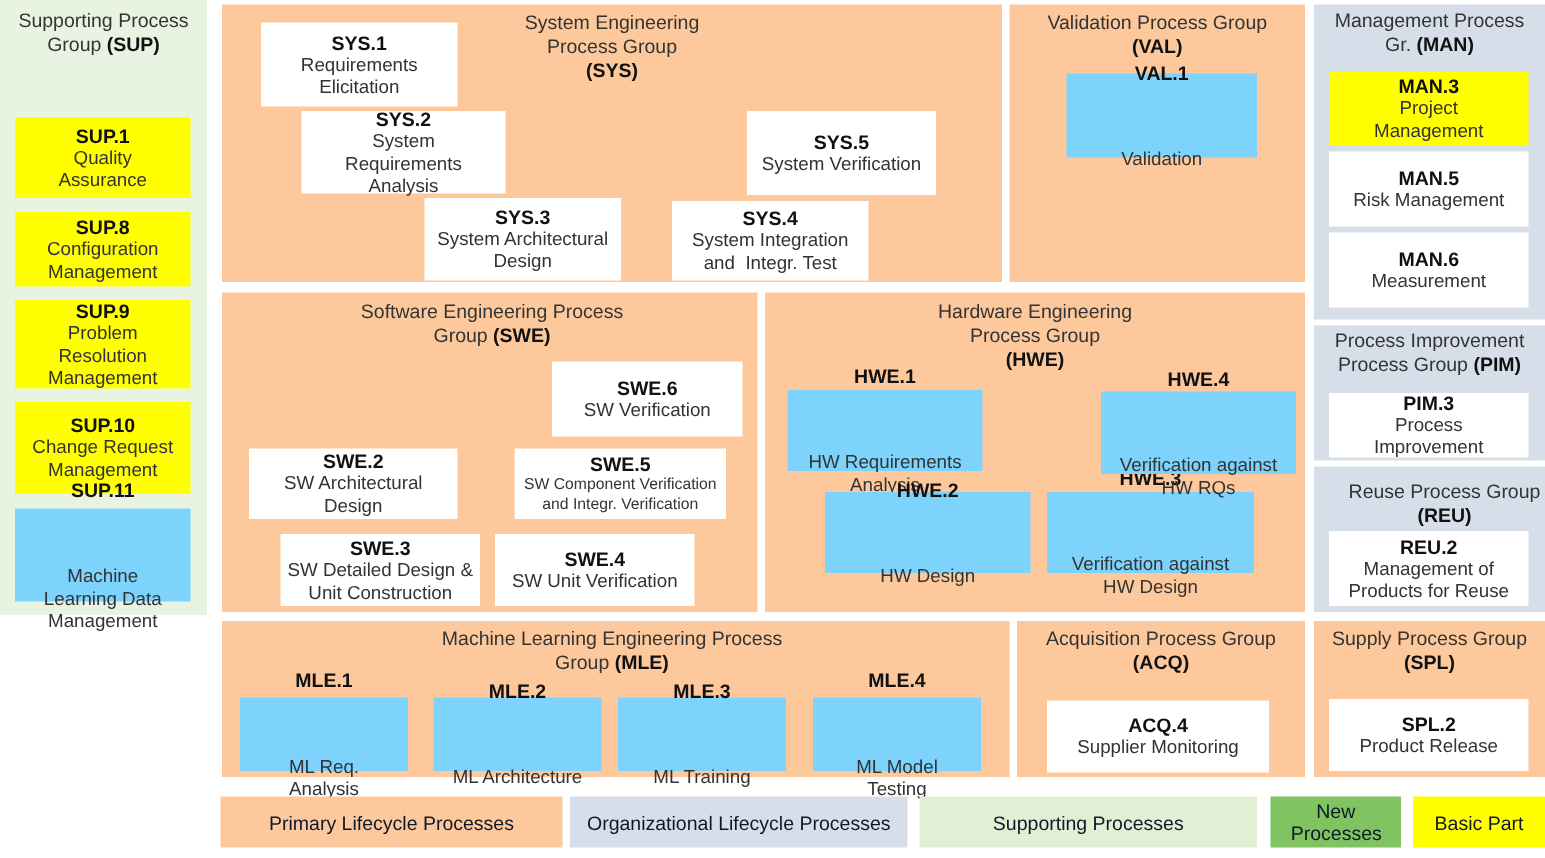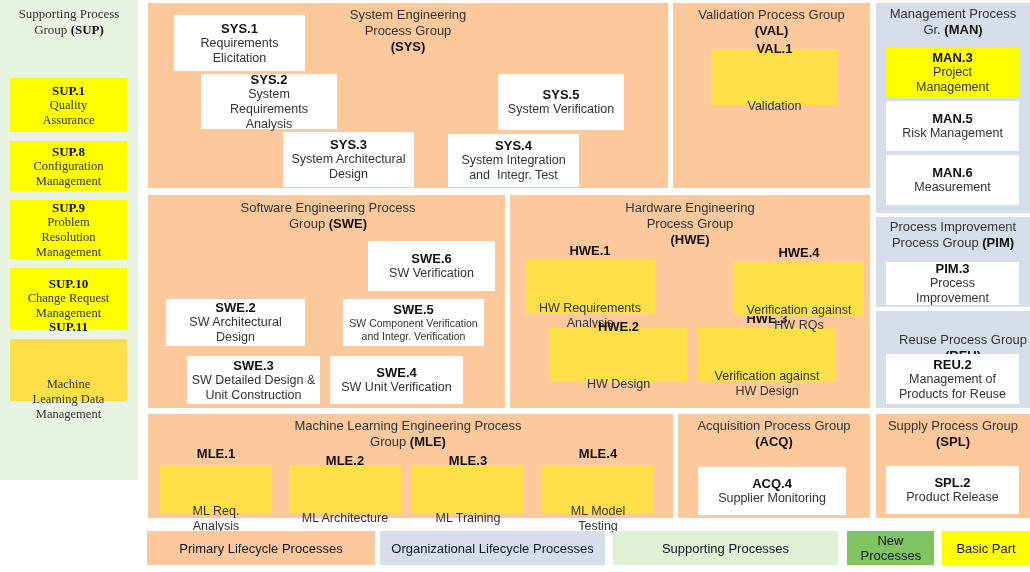--- a/index.html
+++ b/index.html
@@ -8,29 +8,29 @@
   .grp { position:absolute; box-sizing:border-box; }
   .primary { background:#fdc99c; }
   .org { background:#d6dfe9; }
   .sup { background:#e9f3e2; }
   .gtitle { position:absolute; left:0; right:0; text-align:center; font-size:13px; line-height:16px; color:#333; }
   .gtitle b { font-weight:bold; color:#111; }
   .box { position:absolute; box-sizing:border-box; display:flex; flex-direction:column; align-items:center; justify-content:center;
          text-align:center; font-size:12.5px; line-height:15px; color:#333; }
   .box .id { font-weight:bold; font-size:13px; color:#111; }
   .white { background:#ffffff; }
-  .green { background:#fde047;gap:43px; }
+  .green { background:#7dd3fc;gap:43px; }
   .yellow { background:#ffff00; }
   .legend { position:absolute; top:531px; height:34px; box-sizing:border-box; display:flex; align-items:center; justify-content:center;
             text-align:center; font-size:13px; line-height:15px; color:#0f172a; }
 </style>
 </head>
 <body>
 
-<div class="grp sup" style="left:0; top:0; width:138px; height:480px;font-family:Liberation Serif, serif;">
+<div class="grp sup" style="left:0; top:0; width:138px; height:410px;">
   <div class="gtitle" style="top:6px; padding:0 4px;">
     <span>Supporting Process Group </span><b>(SUP)</b>
   </div>
   <div class="box yellow" style="left:10px; top:78px; width:117px; height:54px;">
     <span class="id">SUP.1</span>
     <span style="width:80px;">Quality Assurance</span>
   </div>
   <div class="box yellow" style="left:10px; top:141px; width:117px; height:50px;">
     <span class="id">SUP.8</span>
     <span style="width:100px;">Configuration Management</span>
@@ -155,21 +155,21 @@
   <div class="gtitle" style="top:2px; padding:0 4px;">
     <span>Process Improvement Process Group </span><b>(PIM)</b>
   </div>
   <div class="box white" style="left:10px; top:45px; width:133px; height:43px;">
     <span class="id">PIM.3</span>
     <span style="width:90px;">Process Improvement</span>
   </div>
 </div>
 
 <div class="grp org" style="left:876px; top:311px; width:154px; height:97px;">
-  <div class="gtitle" style="top:21px;padding-left:20px;">
+  <div class="gtitle" style="top:9px;padding-left:20px;">
     <span>Reuse Process Group</span><br><b>(REU)</b>
   </div>
   <div class="box white" style="left:10px; top:43px; width:133px; height:50px;">
     <span class="id">REU.2</span>
     <span style="width:125px;">Management of Products for Reuse</span>
   </div>
 </div>
 
 <div class="grp primary" style="left:148px; top:414px; width:525px; height:104px;">
   <div class="gtitle" style="top:4px; left:140px; right:auto; width:240px;">

